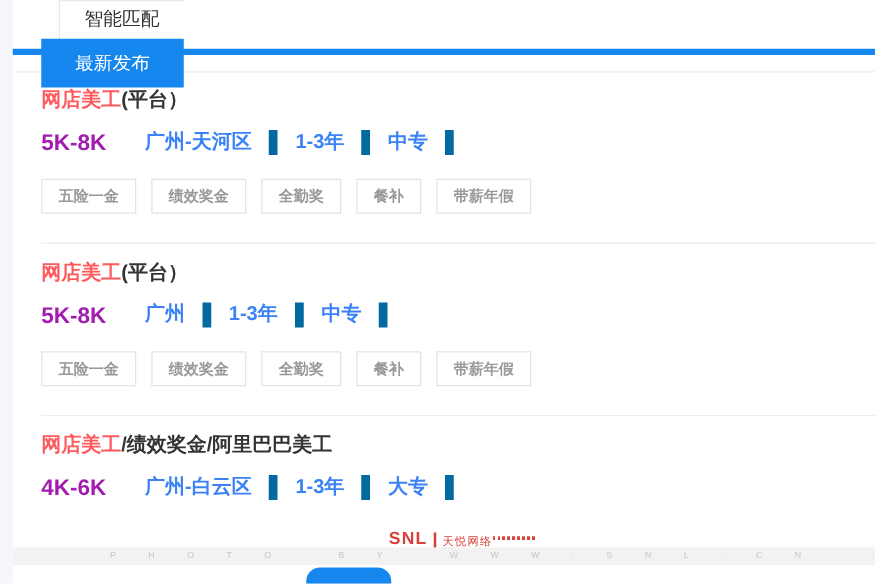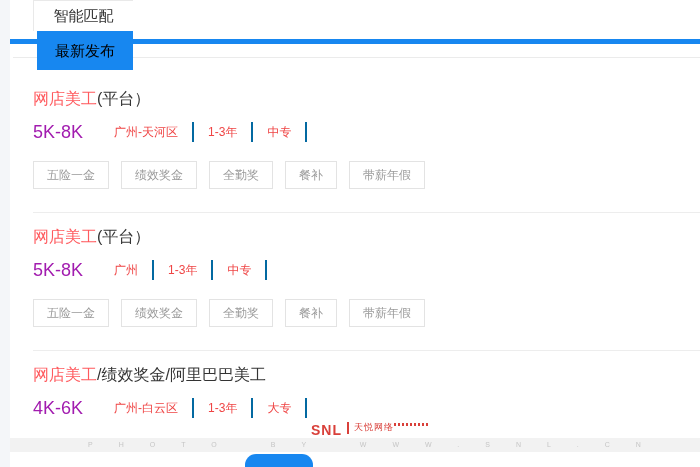--- a/index.html
+++ b/index.html
@@ -9,42 +9,42 @@
   
   .left-strip{position:absolute;left:0;top:0;width:10px;height:467px;background:#f4f6f9;z-index:6;}
 
   
   .tabbar{position:absolute;left:10px;top:0;right:0;height:44px;background:#fff;z-index:4;}
   .tabs{position:absolute;left:23px;top:0;height:39px;display:flex;align-items:flex-end;flex-direction:column;}
   .tab{box-sizing:border-box;height:31px;line-height:30px;text-align:center;font-size:15px;color:#333;
        background:#fff;border-top:1px solid #e9e9e9;border-left:1px solid #e9e9e9;cursor:pointer;}
   .tab.w1{width:100px;}
   .tab.w2{width:125px;}
-  .tab.active{height:39px;line-height:39px;background:#1787f0;color:#000000;border:none;width:96px;}
+  .tab.active{height:39px;line-height:39px;background:#1787f0;color:#ffffff;border:none;width:114px;}
   .blue-bar{position:absolute;left:0;right:0;top:39px;height:5px;background:#1787f0;}
 
   
   .content{position:absolute;left:10px;right:0;top:44px;bottom:0;background:#fff;}
   .card-top-line{position:absolute;left:3px;right:0;top:13px;border-top:1px solid #ebebeb;}
-  .jobs{position:absolute;left:23px;right:0;top:31px;}
+  .jobs{position:absolute;left:23px;right:0;top:13px;font-weight:bold;}
   .job{padding:16px 0 23px 0;border-bottom:1px solid #ededed;}
   .job:last-child{border-bottom:none;}
   .job-title{font-size:16px;line-height:16px;margin-bottom:13px;color:#333;cursor:pointer;}
   .job-title .hl{color:#ff5a5e;}
   .meta-row{display:flex;align-items:center;height:24px;margin-bottom:17px;}
   .job:last-child .meta-row{margin-bottom:0;}
   .salary{font-size:18px;color:#a21caf;margin-right:17px;line-height:24px;}
-  .meta-item{font-size:12px;color:#ef4444;line-height:14px;padding:3px 14px;border-right:2px solid #0369a1;}
+  .meta-item{font-size:16px;color:#3b82f6;line-height:14px;padding:3px 14px;border-right:7px solid #0369a1;}
   .meta-item:first-of-type{padding-left:0;}
   .tags{display:flex;gap:12px;}
   .tag{box-sizing:border-box;border:1px solid #e3e3e3;color:#999;font-size:12px;line-height:12px;
        padding:7px 13px;background:#fff;white-space:nowrap;}
 
   
-  .snl-logo{position:absolute;left:311px;top:422px;display:flex;align-items:flex-start;z-index:7;}
+  .snl-logo{position:absolute;left:311px;top:422px;display:flex;align-items:flex-end;z-index:7;}
   .snl-en{font-size:14px;font-weight:bold;color:#d9403a;letter-spacing:1px;}
   .snl-divider{width:2px;height:12px;background:#d9403a;margin:0 5px;}
   .snl-cn-wrap{display:flex;justify-content:center;}
   .snl-cn{font-size:9px;line-height:10px;color:#d9403a;letter-spacing:1px;}
   .snl-sub{margin-top:1px;width:34px;height:3px;
            background:repeating-linear-gradient(90deg,#d9403a 0 2px,transparent 2px 4px);}
   .photo-bar{position:absolute;left:10px;right:0;top:438px;height:14px;background:#f2f2f2;z-index:5;
              overflow:hidden;}
   .photo-text{font-size:7px;color:#c6c6c6;letter-spacing:26px;white-space:nowrap;line-height:14px;
               padding-left:78px;display:block;}

